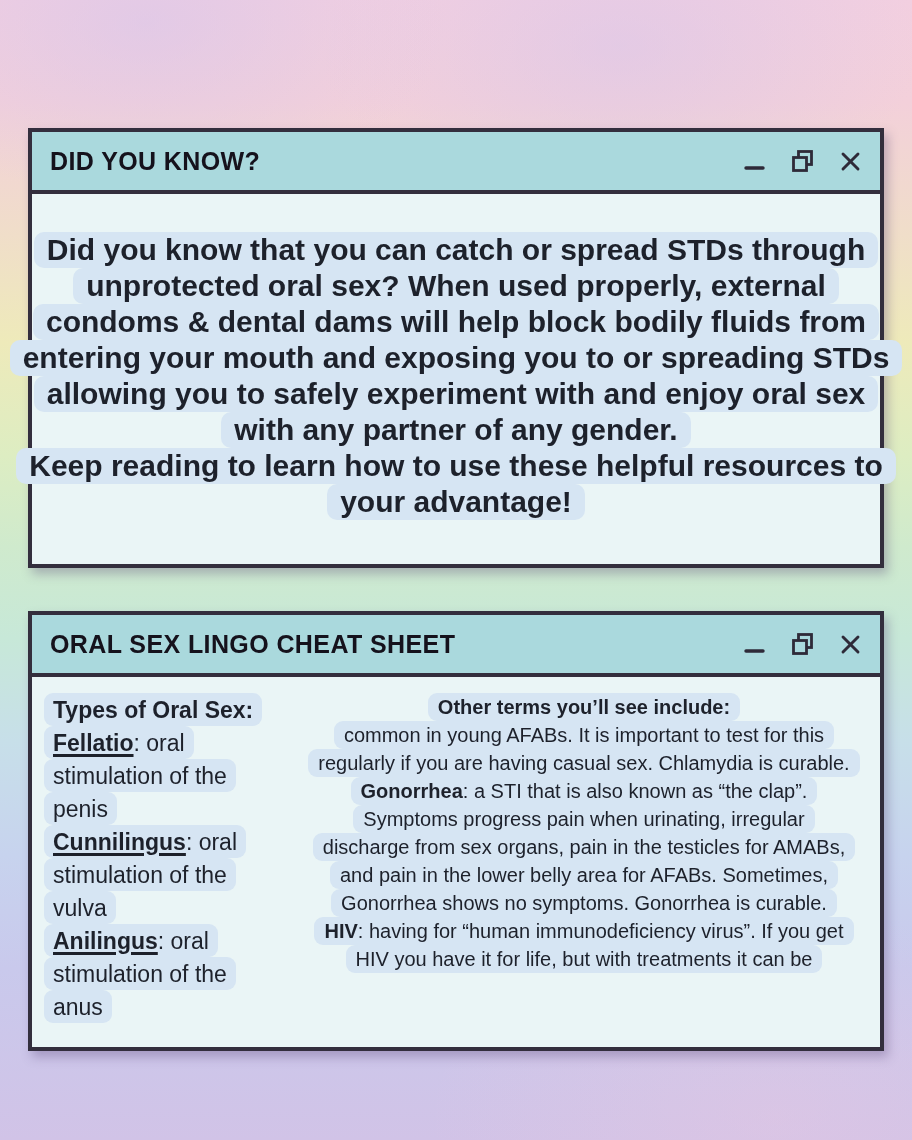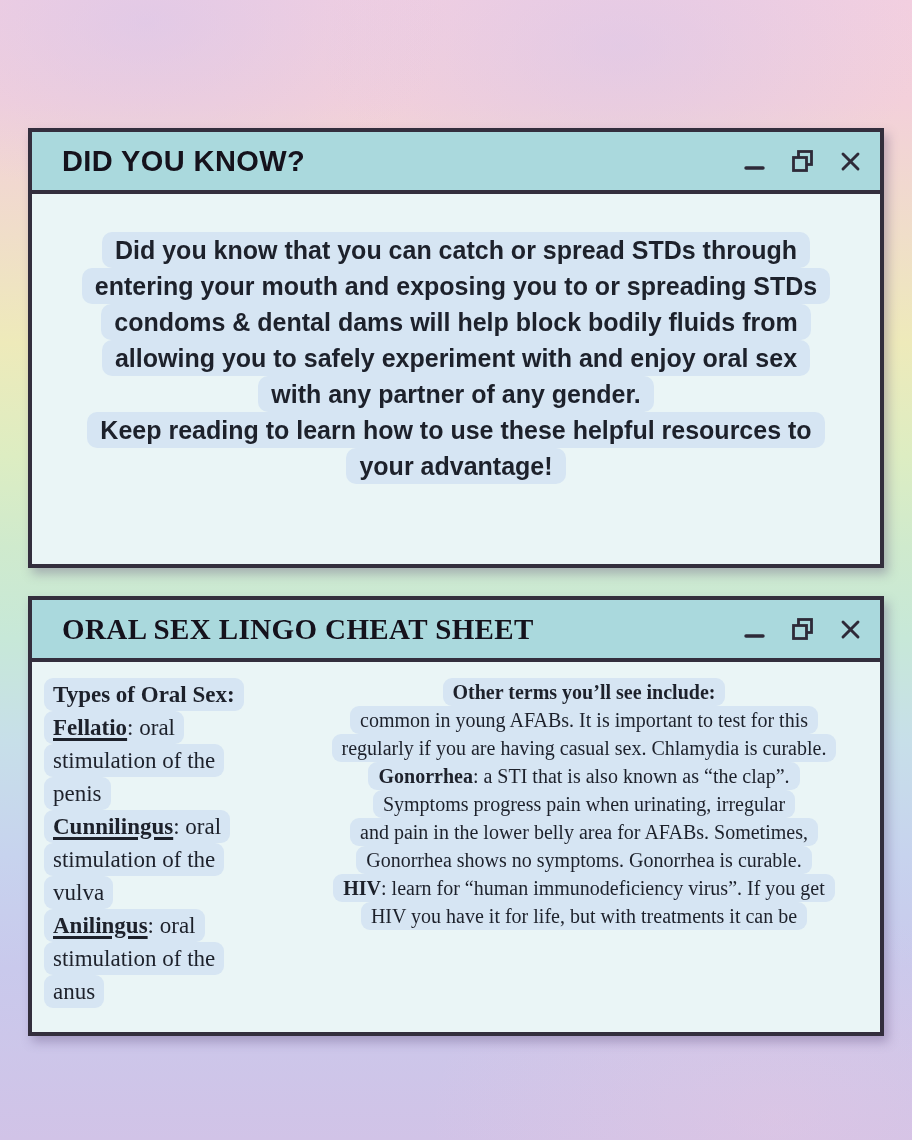--- a/index.html
+++ b/index.html
@@ -23,38 +23,38 @@
         #c7d3ee 75%, #c9c9ec 85%, #d1c3e7 100%);
   }
   .window{
     position:absolute; left:28px; width:856px; height:440px;
     background:var(--winbg);
     border:4px solid var(--border);
     box-sizing:border-box;
     box-shadow:4px 6px 10px rgba(90,70,120,0.35);
   }
   #win1{top:128px;}
-  #win2{top:596px;font-family:Liberation Serif, serif;}
+  #win2{top:611px;}
   .titlebar{
     height:58px; background:var(--titlebar);
     border-bottom:4px solid var(--border);
     display:flex; align-items:center; justify-content:space-between;
     padding:0 18px;
   }
   .title{
-    margin:12px; font-size:29px; font-weight:800; letter-spacing:0.4px;
+    margin:0; font-size:25px; font-weight:800; letter-spacing:0.4px;
     color:#15121c;
   }
   .controls{display:flex; align-items:center; gap:24px;}
   .ctrl{display:inline-flex; cursor:pointer; align-items:center;}
   
   .body1{padding-top:38px;}
   .cline{display:flex; justify-content:center; height:36px;}
   .cline .bubble{
-    font-size:25px; font-weight:700; line-height:30px;
+    font-size:30px; font-weight:700; line-height:30px;
     padding:3px 13px; border-radius:10px; background:var(--bubble);
     white-space:nowrap;
   }
   
   .body2{display:flex; padding:16px 8px 0 12px; align-items:flex-start;}
   .leftcol{width:252px; flex:none;}
   .lline{display:flex; justify-content:flex-start; height:33px;}
   .lline .bubble{
     font-size:23px; line-height:28px; padding:2.5px 9px;
     border-radius:9px; background:var(--bubble); white-space:nowrap;
@@ -98,24 +98,27 @@
               <line x1="19" y1="4" x2="4" y2="19" stroke="#2e2a38" stroke-width="2.9" stroke-linecap="round"></line>
             </svg>
         </span>
       </div>
     </header>
     <div class="body1">
       <div class="cline">
           <span class="bubble">Did you know that you can catch or spread STDs through</span>
         </div>
       <div class="cline">
+          <span class="bubble">unprotected oral sex? When used properly, external</span>
+        </div>
+      <div class="cline">
+          <span class="bubble">condoms &amp; dental dams will help block bodily fluids from</span>
+        </div>
+      <div class="cline">
           <span class="bubble">entering your mouth and exposing you to or spreading STDs</span>
-        </div>
-      <div class="cline">
-          <span class="bubble">condoms &amp; dental dams will help block bodily fluids from</span>
         </div>
       <div class="cline">
           <span class="bubble">allowing you to safely experiment with and enjoy oral sex</span>
         </div>
       <div class="cline">
           <span class="bubble">with any partner of any gender.</span>
         </div>
       <div class="cline">
           <span class="bubble">Keep reading to learn how to use these helpful resources to</span>
         </div>
@@ -193,27 +196,30 @@
         <div class="rline">
             <span class="bubble">regularly if you are having casual sex. Chlamydia is curable.</span>
           </div>
         <div class="rline">
             <span class="bubble"><span class="term-b">Gonorrhea</span><span>: a STI that is also known as “the clap”.</span></span>
           </div>
         <div class="rline">
             <span class="bubble">Symptoms progress pain when urinating, irregular</span>
           </div>
         <div class="rline">
+            <span class="bubble">discharge from sex organs, pain in the testicles for AMABs,</span>
+          </div>
+        <div class="rline">
             <span class="bubble">and pain in the lower belly area for AFABs. Sometimes,</span>
           </div>
         <div class="rline">
             <span class="bubble">Gonorrhea shows no symptoms. Gonorrhea is curable.</span>
           </div>
         <div class="rline">
-            <span class="bubble"><span class="term-b">HIV</span><span>: learn for “human immunodeficiency virus”. If you get</span></span>
+            <span class="bubble"><span class="term-b">HIV</span><span>: having for “human immunodeficiency virus”. If you get</span></span>
           </div>
         <div class="rline">
             <span class="bubble">HIV you have it for life, but with treatments it can be</span>
           </div>
       </div>
 
     </div>
   </section>
 
 </div>

